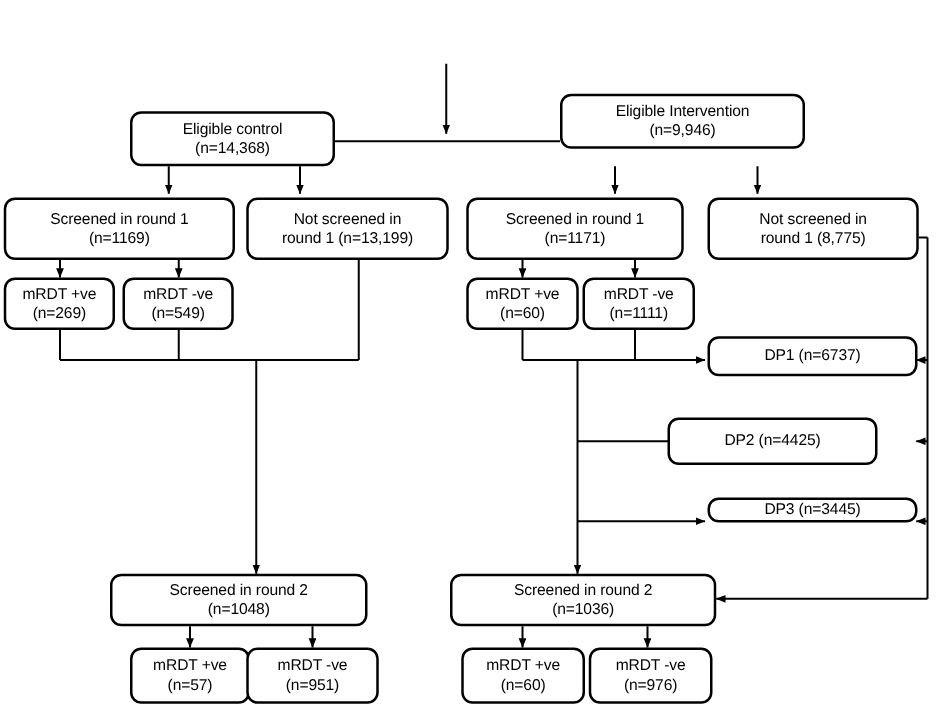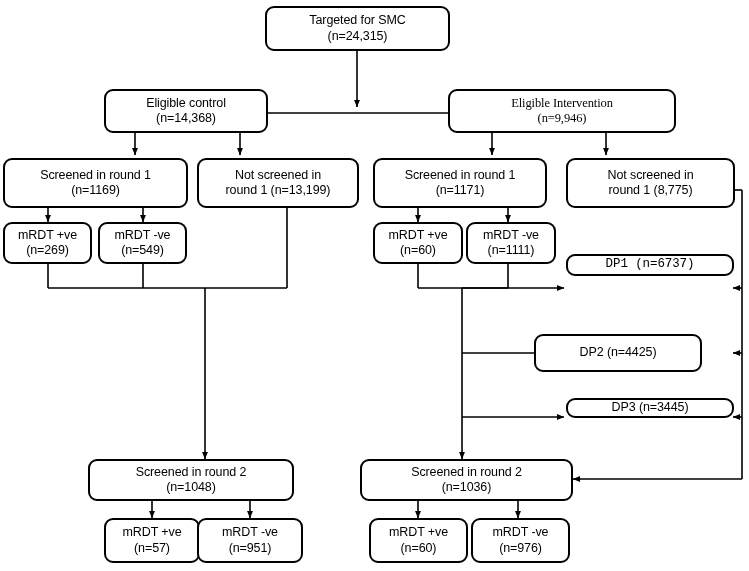--- a/index.html
+++ b/index.html
@@ -99,31 +99,27 @@
       <path d="M742,479 L573,479" marker-end="url(#ah)"></path>
 
       <path d="M152,501 L152,518" marker-end="url(#ah)"></path>
       <path d="M250,501 L250,518" marker-end="url(#ah)"></path>
 
       <path d="M418,501 L418,518" marker-end="url(#ah)"></path>
       <path d="M518,501 L518,518" marker-end="url(#ah)"></path>
     </g>
   </svg>
 
-  <div class="node-box" style="left:265px; top:6px; width:185px; height:45px;">
-    <span class="ln">Targeted for SMC</span>
-    <span class="ln">(n=24,315)</span>
-  </div>
 
   <div class="node-box" style="left:104px; top:89px; width:164px; height:44px;text-align:center;">
     <span class="ln">Eligible control</span>
     <span class="ln">(n=14,368)</span>
   </div>
 
-  <div class="node-box" style="left:448px; top:89px; width:228px; height:44px;font-family:Liberation Serif, serif;">
+  <div class="node-box" style="left:448px; top:75px; width:196px; height:44px;">
     <span class="ln">Eligible Intervention</span>
     <span class="ln">(n=9,946)</span>
   </div>
 
   <div class="node-box" style="left:3px; top:158px; width:185px; height:50px;">
     <span class="ln">Screened in round 1</span>
     <span class="ln">(n=1169)</span>
   </div>
 
   <div class="node-box" style="left:197px; top:158px; width:162px; height:50px;">
@@ -154,21 +150,21 @@
   <div class="node-box" style="left:373px; top:222px; width:90px; height:42px;">
     <span class="ln">mRDT +ve</span>
     <span class="ln">(n=60)</span>
   </div>
 
   <div class="node-box" style="left:466px; top:222px; width:90px; height:42px;">
     <span class="ln">mRDT -ve</span>
     <span class="ln">(n=1111)</span>
   </div>
 
-  <div class="node-box one-line" style="left:566px; top:254px; width:168px; height:22px;font-family:Liberation Mono, monospace;">
+  <div class="node-box one-line" style="left:566px; top:269px; width:168px; height:32px;">
     <span class="ln">DP1 (n=6737)</span>
   </div>
 
   <div class="node-box one-line" style="left:534px; top:334px; width:168px; height:38px;">
     <span class="ln">DP2 (n=4425)</span>
   </div>
 
   <div class="node-box one-line" style="left:566px; top:398px; width:168px; height:20px;">
     <span class="ln">DP3 (n=3445)</span>
   </div>

